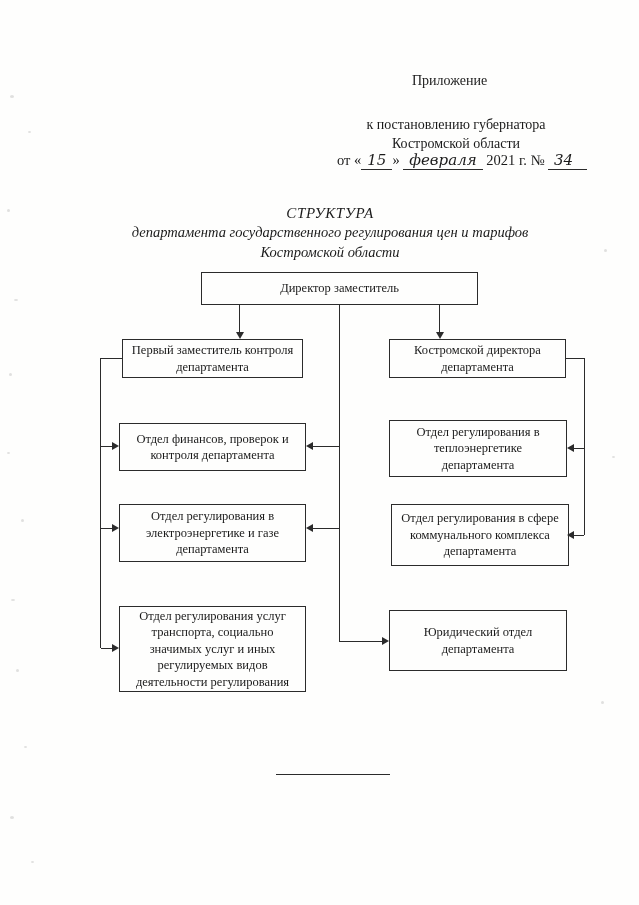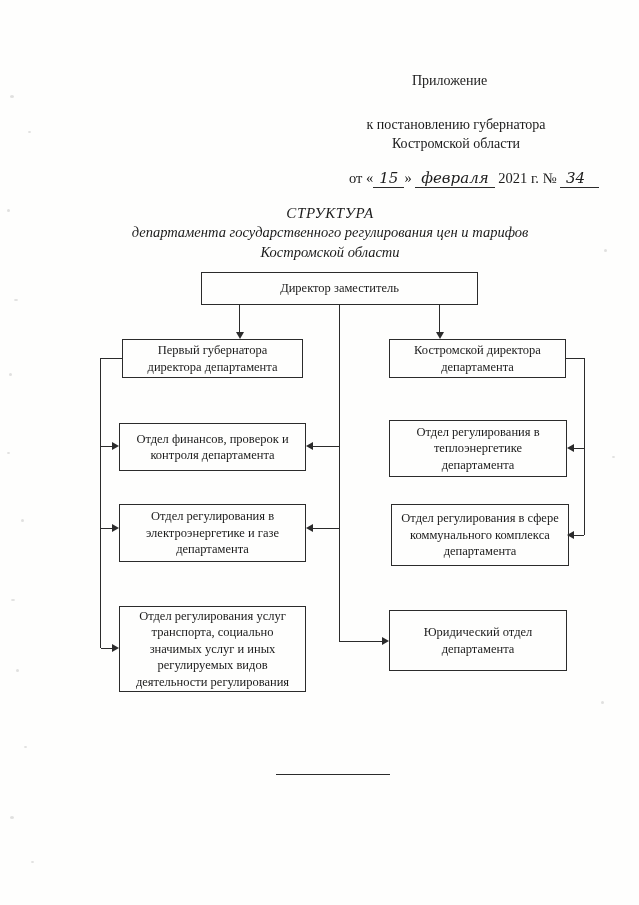--- a/index.html
+++ b/index.html
@@ -40,36 +40,36 @@
 
 <div class="page">
 
   <div class="abs header-text" style="left:412px; top:73px;">Приложение</div>
 
   <div class="abs decree-block" style="left:336px; top:116px; width:240px;">
     <div>к постановлению губернатора</div>
     <div>Костромской области</div>
   </div>
 
-  <div class="abs date-line" style="left:337px; top:169px;margin-left:12px;">
+  <div class="abs date-line" style="left:337px; top:151px;">
     <span>от «</span><span class="hand">15</span><span>»</span>
     <span class="hand">февраля</span>
     <span>2021 г. №</span>
     <span class="hand num-end">34</span>
   </div>
 
   <div class="abs title-block" style="left:20px; top:203px; width:620px;font-style:italic;">
     <div class="title-line1">СТРУКТУРА</div>
     <div class="title-line2">департамента государственного регулирования цен и тарифов</div>
     <div class="title-line3">Костромской области</div>
   </div>
 
   <div class="box" style="left:201px; top:272px; width:277px; height:33px;">Директор заместитель</div>
 
-  <div class="box" style="left:122px; top:339px; width:181px; height:39px;">Первый губернатора директора департамента</div>
+  <div class="box" style="left:122px; top:339px; width:181px; height:39px;">Первый заместитель контроля департамента</div>
 
   <div class="box" style="left:389px; top:339px; width:177px; height:39px;">Костромской директора департамента</div>
 
   <div class="box" style="left:119px; top:423px; width:187px; height:48px;">Отдел финансов, проверок и контроля департамента</div>
 
   <div class="box" style="left:119px; top:504px; width:187px; height:58px;">Отдел регулирования в электроэнергетике и газе департамента</div>
 
   <div class="box" style="left:119px; top:606px; width:187px; height:86px;">Отдел регулирования услуг транспорта, социально значимых услуг и иных регулируемых видов деятельности регулирования</div>
 
   <div class="box" style="left:389px; top:420px; width:178px; height:57px;">Отдел регулирования в теплоэнергетике департамента</div>

